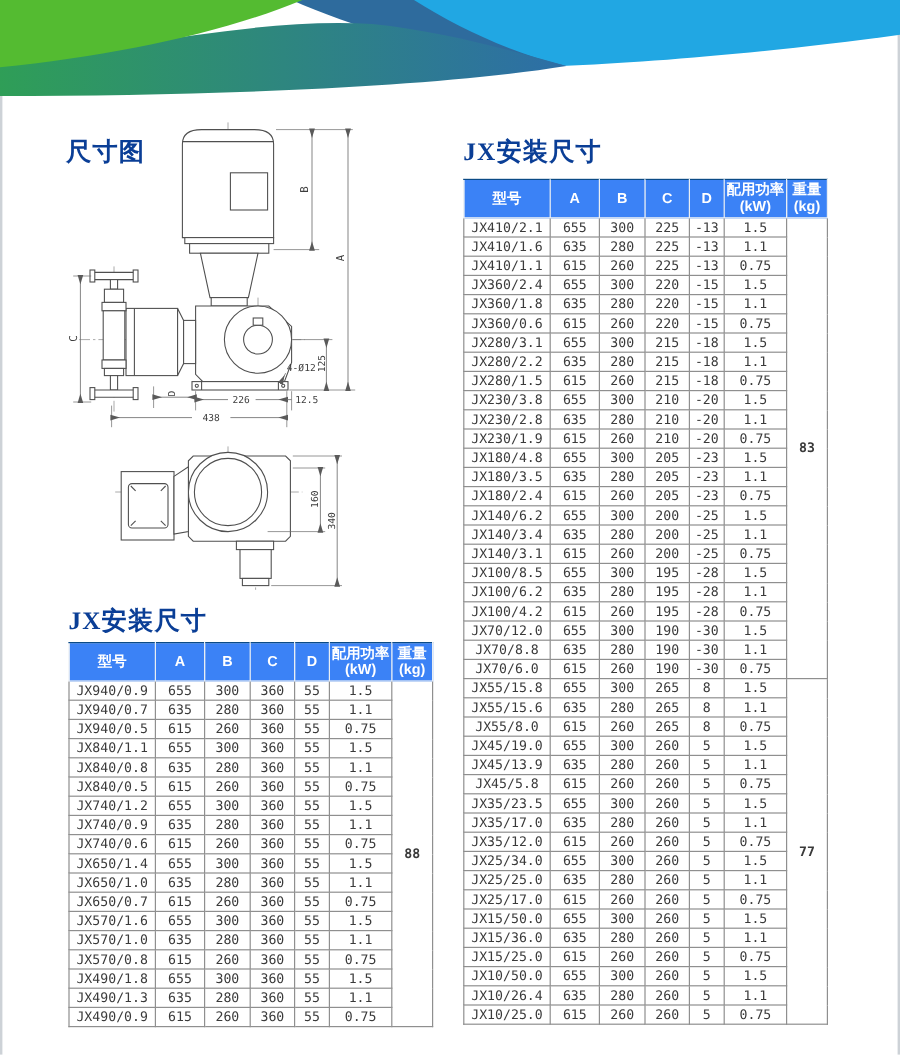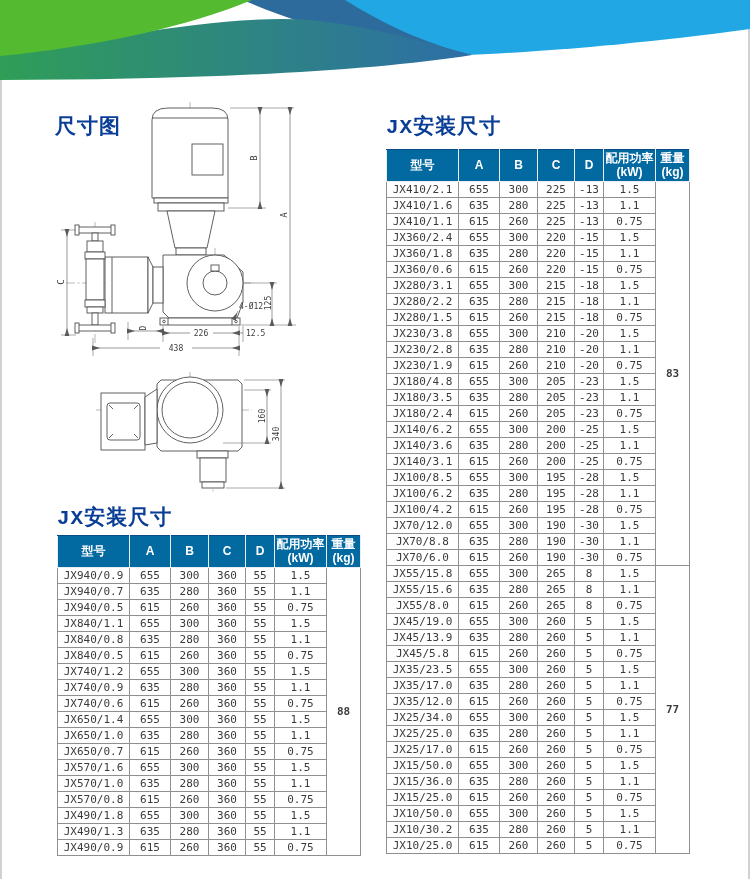--- a/index.html
+++ b/index.html
@@ -9,38 +9,38 @@
   }
   .page-edge{position:absolute;top:0;bottom:0;width:2px;background:#cdd2d7;}
   .page-edge.left{left:0;}
   .page-edge.right{right:0;}
 
   .banner{position:absolute;left:0;top:0;}
 
   .section-title{
     position:absolute;
     font-weight:bold;font-size:21px;color:#0a3e96;letter-spacing:1px;
-    font-family:Liberation Mono, monospace;white-space:nowrap;
+    font-family:Liberation Serif, serif;white-space:nowrap;
   }
   #diagram-title{left:55px;top:112px;}
   #left-table-title{left:57px;top:503px;}
   #right-table-title{left:386px;top:112px;}
 
   .dim-table{
     position:absolute;border-collapse:collapse;table-layout:fixed;
     background:#fff;border:1px solid #6a6a6a;
   }
   #left-table{left:57px;top:535px;width:303px;}
   #right-table{left:386px;top:149px;width:303px;}
   .dim-table col.c0{width:72px;} .dim-table col.c1{width:41px;}
   .dim-table col.c2{width:38px;} .dim-table col.c3{width:37px;}
   .dim-table col.c4{width:29px;} .dim-table col.c5{width:52px;}
   .dim-table col.c6{width:34px;}
   .dim-table th{
-    background:#0369a1;color:#ffffff;font-weight:bold;font-size:12px;
+    background:#3b82f6;color:#ffffff;font-weight:bold;font-size:12px;
     border:1px solid #e9eef3;border-top:1px solid #0a4a86;
     height:31px;padding:0 1px;line-height:1.15;word-break:break-all;
     font-family:"Liberation Sans",sans-serif;
   }
   .dim-table th:nth-child(6),.dim-table th:nth-child(7){font-size:12px;}
   .dim-table td{
     border:1px solid #8f8f8f;text-align:center;vertical-align:middle;
     font-family:"DejaVu Sans Mono",monospace;font-size:11px;color:#3a3a3a;
     height:15px;line-height:15px;padding:0;white-space:nowrap;
   }
@@ -520,21 +520,21 @@
       </tr>
       <tr>
         <td>JX140/6.2</td>
         <td>655</td>
         <td>300</td>
         <td>200</td>
         <td>-25</td>
         <td>1.5</td>
       </tr>
       <tr>
-        <td>JX140/3.6</td>
+        <td>JX140/3.4</td>
         <td>635</td>
         <td>280</td>
         <td>200</td>
         <td>-25</td>
         <td>1.1</td>
       </tr>
       <tr>
         <td>JX140/3.1</td>
         <td>615</td>
         <td>260</td>
@@ -713,21 +713,21 @@
       </tr>
       <tr>
         <td>JX10/50.0</td>
         <td>655</td>
         <td>300</td>
         <td>260</td>
         <td>5</td>
         <td>1.5</td>
       </tr>
       <tr>
-        <td>JX10/30.2</td>
+        <td>JX10/26.4</td>
         <td>635</td>
         <td>280</td>
         <td>260</td>
         <td>5</td>
         <td>1.1</td>
       </tr>
       <tr>
         <td>JX10/25.0</td>
         <td>615</td>
         <td>260</td>

